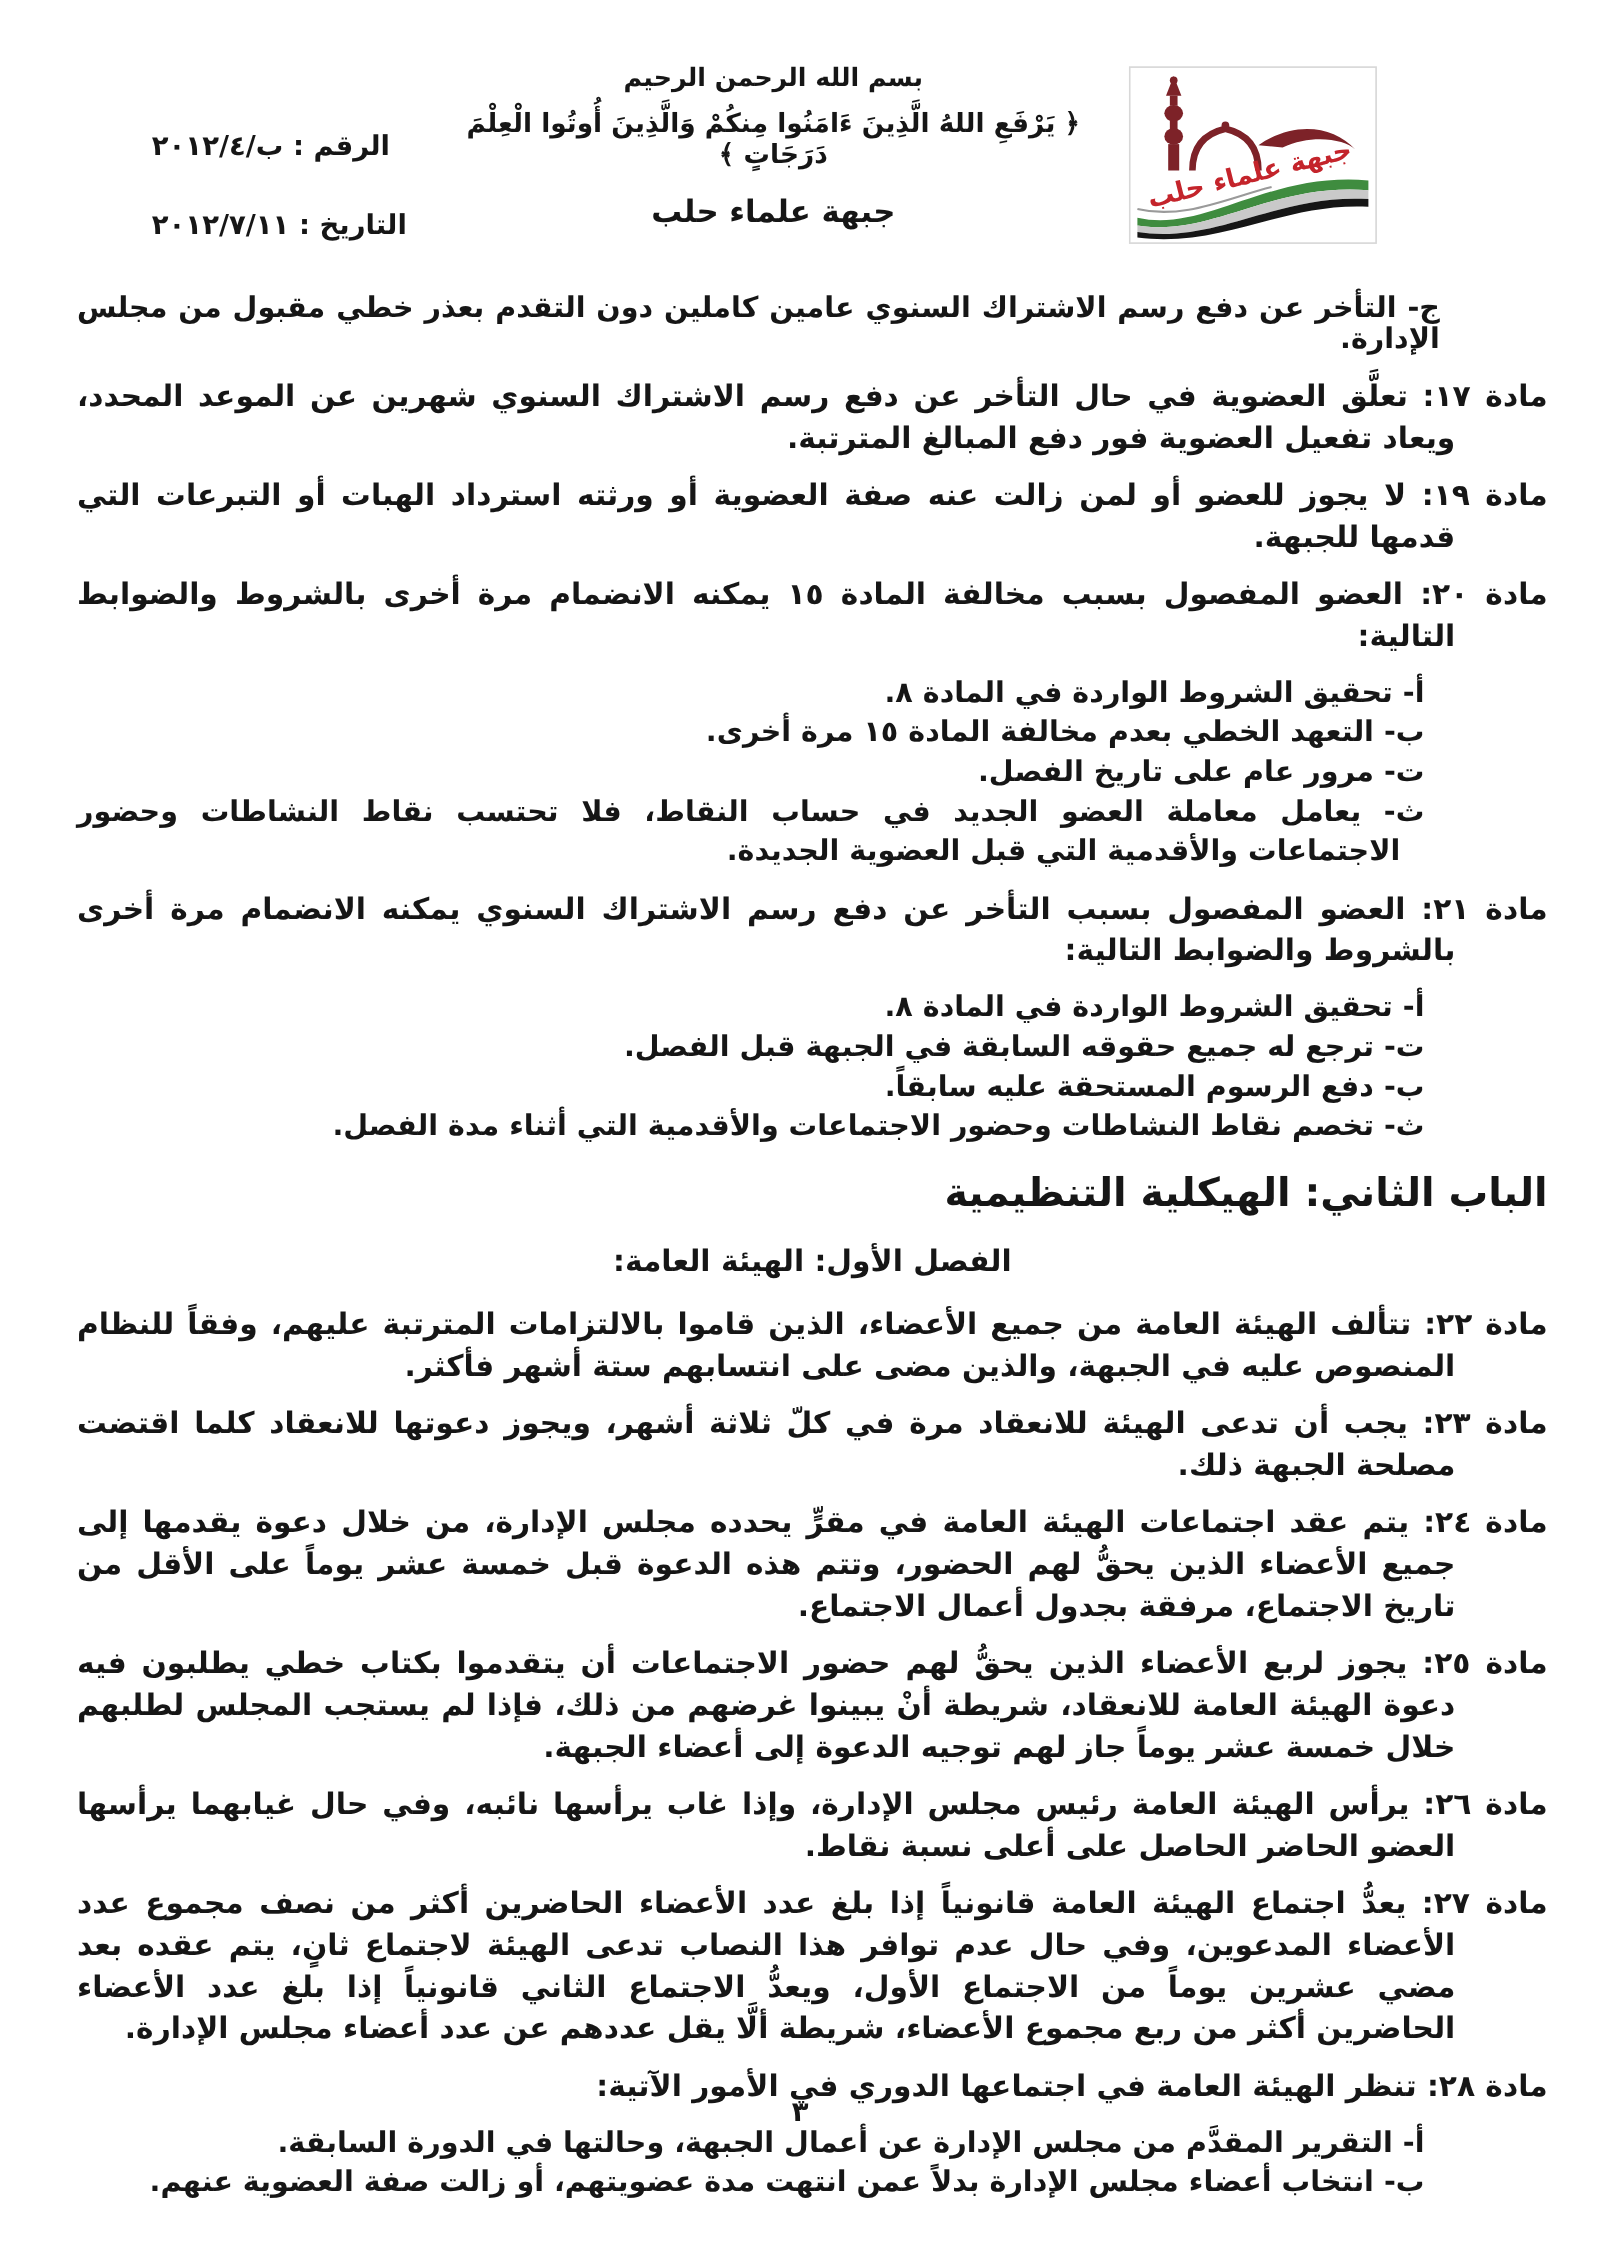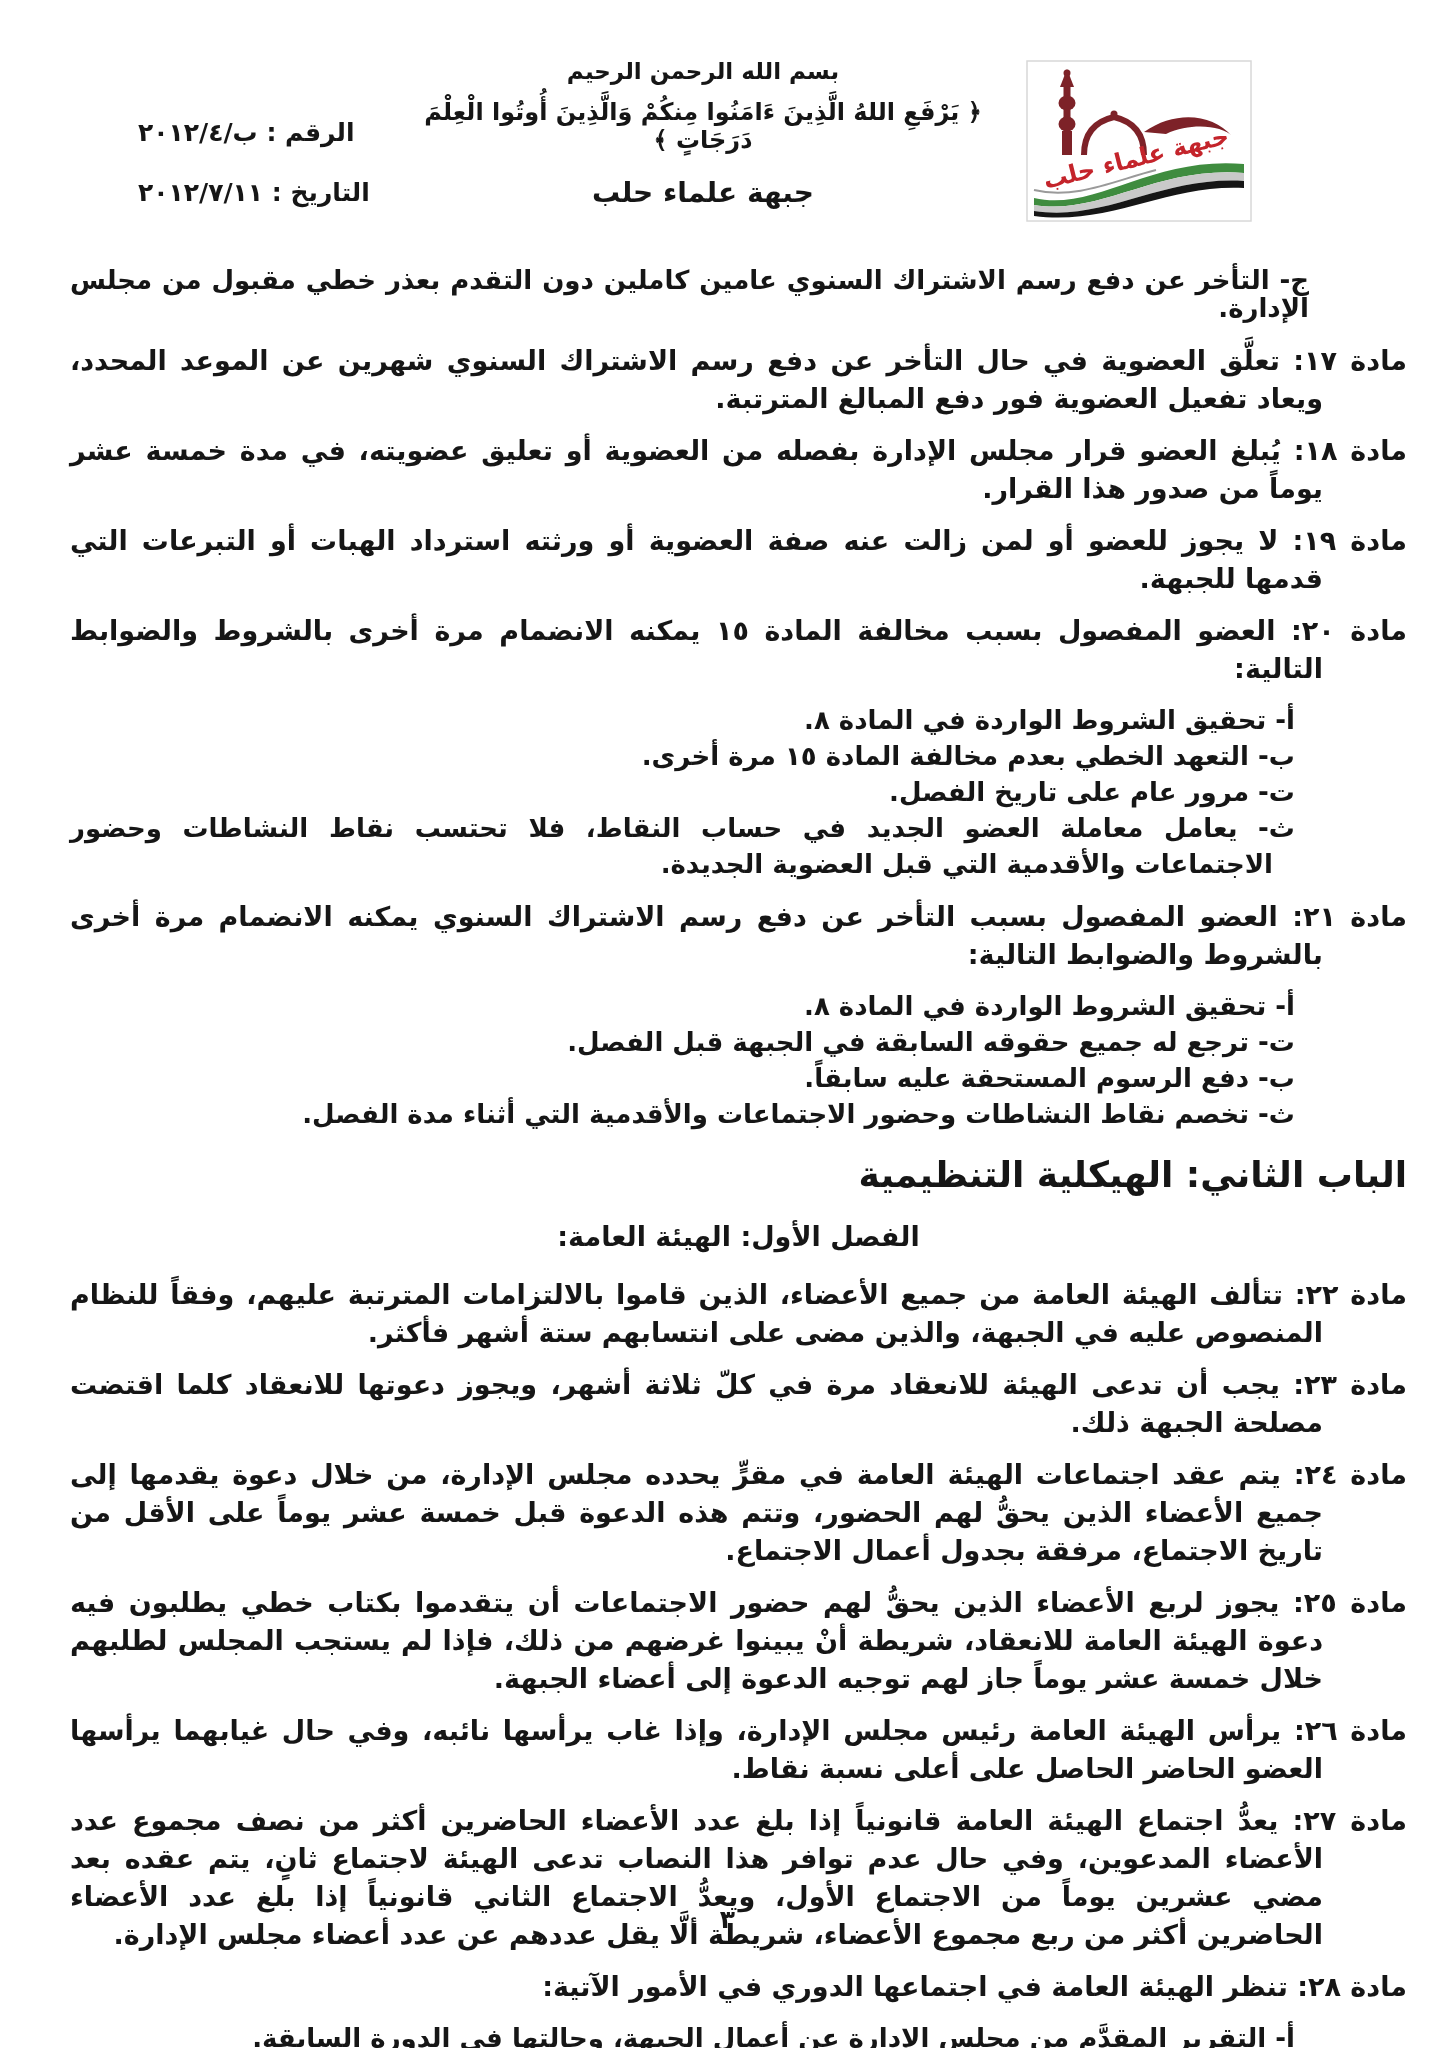--- a/index.html
+++ b/index.html
@@ -17,21 +17,21 @@
   .meta {
     position: absolute;
     top: 116px;
     left: 138px;
     width: 262px;
     font-size: 25px;
     font-weight: bold;
     text-align: left;
   }
   .meta p { margin: 0; line-height: 34px; }
-  .meta p + p { margin-top: 26px; }
+  .meta p + p { margin-top: 38px; }
 
   .center-head {
     position: absolute;
     top: 58px;
     left: 398px;
     width: 610px;
     text-align: center;
   }
   .center-head p { margin: 0; }
   .basmala { font-size: 23px; font-weight: bold; }
@@ -149,21 +149,20 @@
       <path d="M8 151 C 80 162, 135 116, 218 121 L218 128 C 140 124, 85 166, 8 156 Z" fill="#161616"></path>
       <path d="M8 130 C 50 140, 90 120, 130 110" fill="none" stroke="#9a9a9a" stroke-width="2"></path>
     </svg>
   </div>
 
   <div class="doc-body">
 
     <p class="intro">ج- التأخر عن دفع رسم الاشتراك السنوي عامين كاملين دون التقدم بعذر خطي مقبول من مجلس الإدارة.</p>
 
     <p class="article">مادة ١٧: تعلَّق العضوية في حال التأخر عن دفع رسم الاشتراك السنوي شهرين عن الموعد المحدد، ويعاد تفعيل العضوية فور دفع المبالغ المترتبة.</p>
-    <p class="article">مادة ١٨: يُبلغ العضو قرار مجلس الإدارة بفصله من العضوية أو تعليق عضويته، في مدة خمسة عشر يوماً من صدور هذا القرار.</p>
     <p class="article">مادة ١٩: لا يجوز للعضو أو لمن زالت عنه صفة العضوية أو ورثته استرداد الهبات أو التبرعات التي قدمها للجبهة.</p>
 
     <p class="article">مادة ٢٠: العضو المفصول بسبب مخالفة المادة ١٥ يمكنه الانضمام مرة أخرى بالشروط والضوابط التالية:</p>
     <ul class="clauses">
       <li>أ- تحقيق الشروط الواردة في المادة ٨.</li>
       <li>ب- التعهد الخطي بعدم مخالفة المادة ١٥ مرة أخرى.</li>
       <li>ت- مرور عام على تاريخ الفصل.</li>
       <li>ث- يعامل معاملة العضو الجديد في حساب النقاط، فلا تحتسب نقاط النشاطات وحضور الاجتماعات والأقدمية التي قبل العضوية الجديدة.</li>
     </ul>
 

